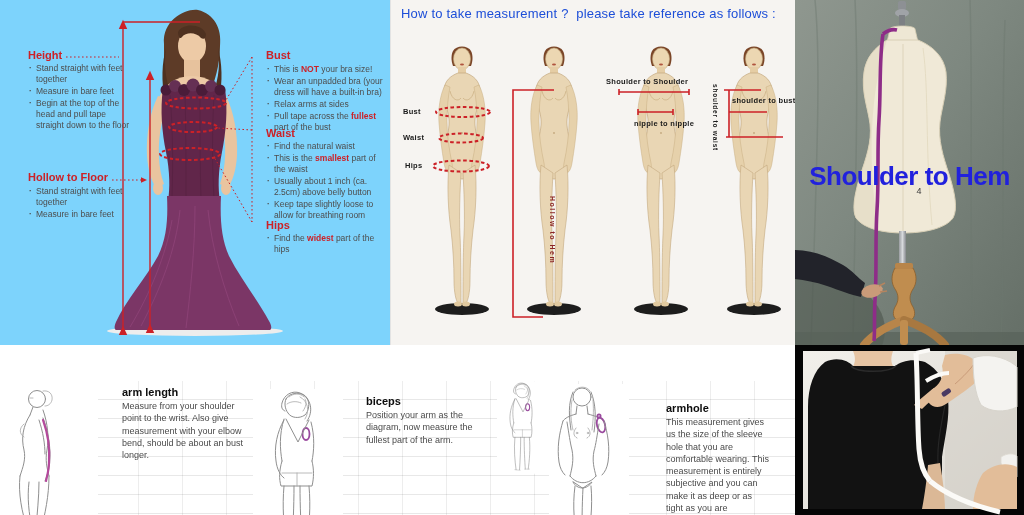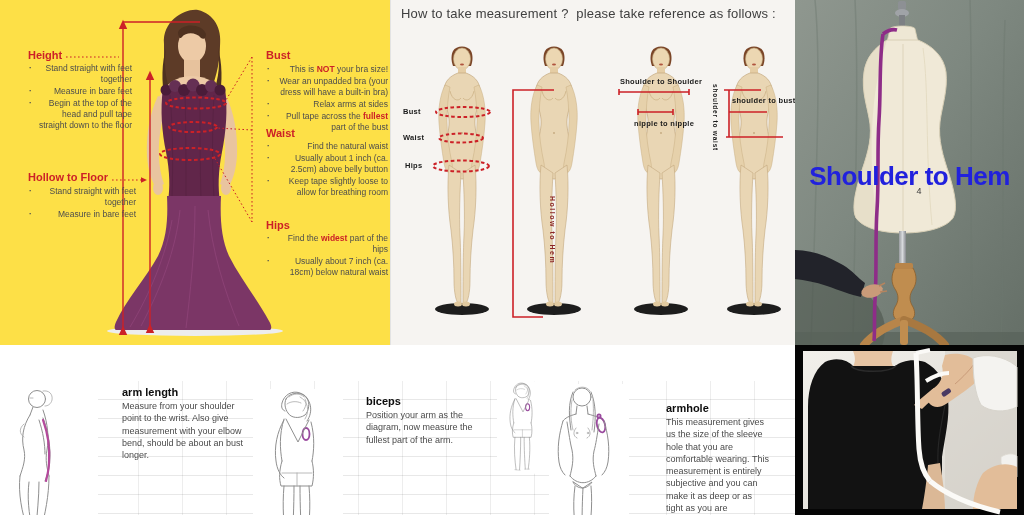--- a/index.html
+++ b/index.html
@@ -9,35 +9,35 @@
   .canvas{position:absolute;inset:0;width:1024px;height:515px;background:#fff;}
   .abs{position:absolute;}
 
   
   :root{
     --red:#cc2127; --blue:#2121dd; --tape:#8e2d88; --sketch:#9a4a9e;
     --darkred:#8b2626;
   }
 
   
-  .panel-left{left:0;top:0;width:390px;height:345px;background:#fde047;}
+  .panel-left{left:0;top:0;width:390px;height:345px;background:#7dd3fc;}
   .panel-middle{left:390px;top:0;width:405px;height:345px;background:#f6f4f1;border-left:1px solid #e3e3e3;box-sizing:border-box;}
   .panel-photo-top{left:795px;top:0;width:229px;height:345px;overflow:hidden;}
   .bottom-strip{left:0;top:345px;width:795px;height:170px;background:#fff;overflow:hidden;margin-top:36px;}
   .panel-photo-bottom{left:795px;top:345px;width:229px;height:170px;overflow:hidden;background:#000;}
 
   
   .red-h{color:var(--red);font-weight:bold;font-size:11px;line-height:11px;white-space:nowrap;}
-  ul.meas{list-style:none;margin:0;padding:0;font-size:8.5px;line-height:11px;color:#4d4d4d;text-align:right;}
+  ul.meas{list-style:none;margin:0;padding:0;font-size:8.5px;line-height:11px;color:#4d4d4d;}
   ul.meas li{position:relative;padding-left:8px;margin:0 0 1px 0;}
   ul.meas li::before{content:"\00B7";position:absolute;left:1px;top:0;font-weight:bold;color:#4d4d4d;}
   .hl{color:var(--red);font-weight:bold;}
 
   
-  .mid-header{font-size:13px;color:#404040;white-space:pre;letter-spacing:.2px;}
+  .mid-header{font-size:13px;color:#1d4ed8;white-space:pre;letter-spacing:.2px;}
   .mlabel{font-size:7.5px;font-weight:bold;color:#1a1a1a;white-space:nowrap;letter-spacing:.3px;}
   .vtext{writing-mode:vertical-rl;text-orientation:mixed;font-weight:bold;white-space:nowrap;}
   .v-hollow{font-size:7px;color:var(--darkred);letter-spacing:1.5px;}
   .v-sh-waist{font-size:6.5px;color:#1a1a1a;letter-spacing:.8px;}
 
   
   .redline{stroke:var(--red);fill:none;}
   .redash{stroke:var(--red);fill:none;stroke-width:2;stroke-dasharray:3.5 2.5;}
   .reddot{stroke:var(--red);fill:none;stroke-width:1;stroke-dasharray:1.6 2.4;}
 
@@ -135,27 +135,27 @@
     <div class="abs red-h" style="left:266px;top:50px">Bust</div>
     <ul class="abs meas" style="left:266px;top:64px;width:122px">
         <li>This is <span class="hl">NOT</span> your bra size!</li>
         <li>Wear an unpadded bra (your dress will have a built-in bra)</li>
         <li>Relax arms at sides</li>
         <li>Pull tape across the <span class="hl">fullest</span> part of the bust</li>
       </ul>
     <div class="abs red-h" style="left:266px;top:128px">Waist</div>
     <ul class="abs meas" style="left:266px;top:141px;width:122px">
         <li>Find the natural waist</li>
+        <li>This is the <span class="hl">smallest</span> part of the waist</li>
         <li>Usually about 1 inch (ca. 2.5cm) above belly button</li>
         <li>Keep tape slightly loose to allow for breathing room</li>
       </ul>
     <div class="abs red-h" style="left:266px;top:220px">Hips</div>
     <ul class="abs meas" style="left:266px;top:233px;width:122px">
         <li>Find the <span class="hl">widest</span> part of the hips</li>
-        <li>Usually about 7 inch (ca. 18cm) below natural waist</li>
       </ul>
   </div>
 
   <div class="abs panel-middle">
     <div class="abs mid-header" style="left:10px;top:6px">How to take measurement ?  please take reference as follows :</div>
 
     <svg class="abs" style="left:0;top:0" width="405" height="345" viewBox="0 0 405 345">
       <defs>
         <g id="mannequin">
           <ellipse cx="30" cy="264" rx="27" ry="6" fill="#1d1d1d"></ellipse>
@@ -195,21 +195,21 @@
         <path d="M338,90 L338,137" class="redline" stroke-width="1.6"></path>
         <path d="M338,112 L376,112" class="redline" stroke-width="1.6"></path>
         <path d="M335,137 L392,137" class="redline" stroke-width="1.6"></path>
       </g>
     </svg>
 
     <div class="abs mlabel" style="left:12px;top:107px">Bust</div>
     <div class="abs mlabel" style="left:12px;top:133px">Waist</div>
     <div class="abs mlabel" style="left:14px;top:161px">Hips</div>
     <div class="abs vtext v-hollow" style="left:158px;top:196px;height:86px">Hollow to Hem</div>
-    <div class="abs mlabel" style="left:215px;top:77px;width:110px;text-align:center">Shoulder to Shoulder</div>
+    <div class="abs mlabel" style="left:215px;top:77px;width:110px;">Shoulder to Shoulder</div>
     <div class="abs mlabel" style="left:243px;top:119px">nipple to nipple</div>
     <div class="abs mlabel" style="left:341px;top:96px">shoulder to bust</div>
     <div class="abs vtext v-sh-waist" style="left:321px;top:84px;height:64px">shoulder to waist</div>
   </div>
 
   <div class="abs panel-photo-top">
     <svg class="abs" style="left:0;top:0" width="229" height="345" viewBox="0 0 229 345">
       <defs>
         <linearGradient id="bgG" x1="0" y1="0" x2="1" y2="1">
           <stop offset="0" stop-color="#8f978f"></stop>

